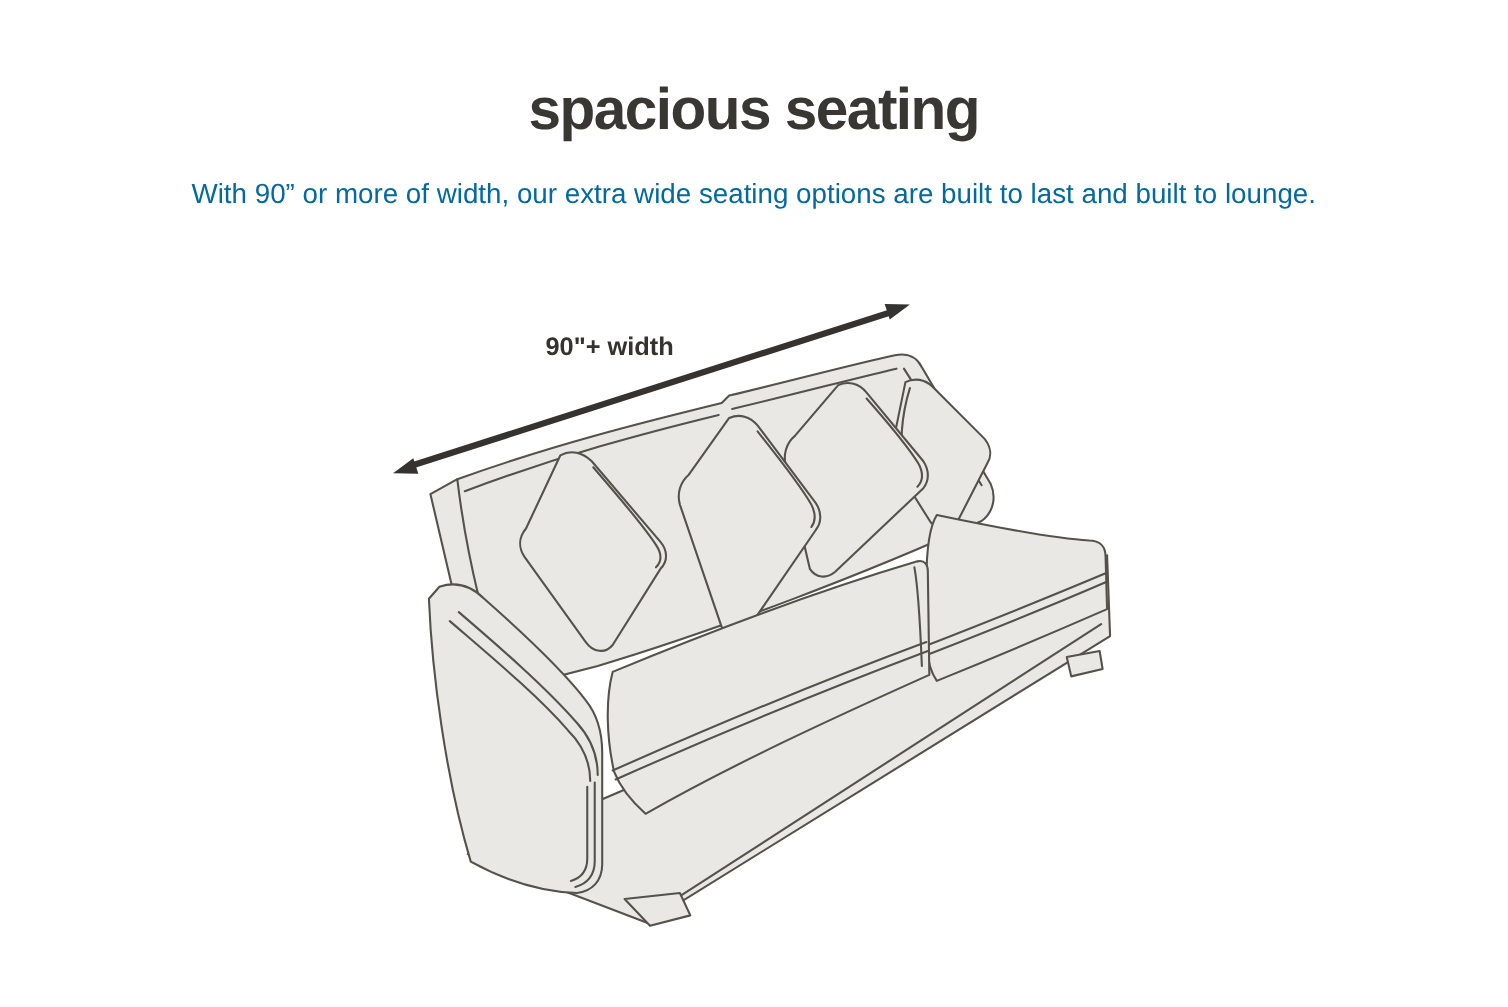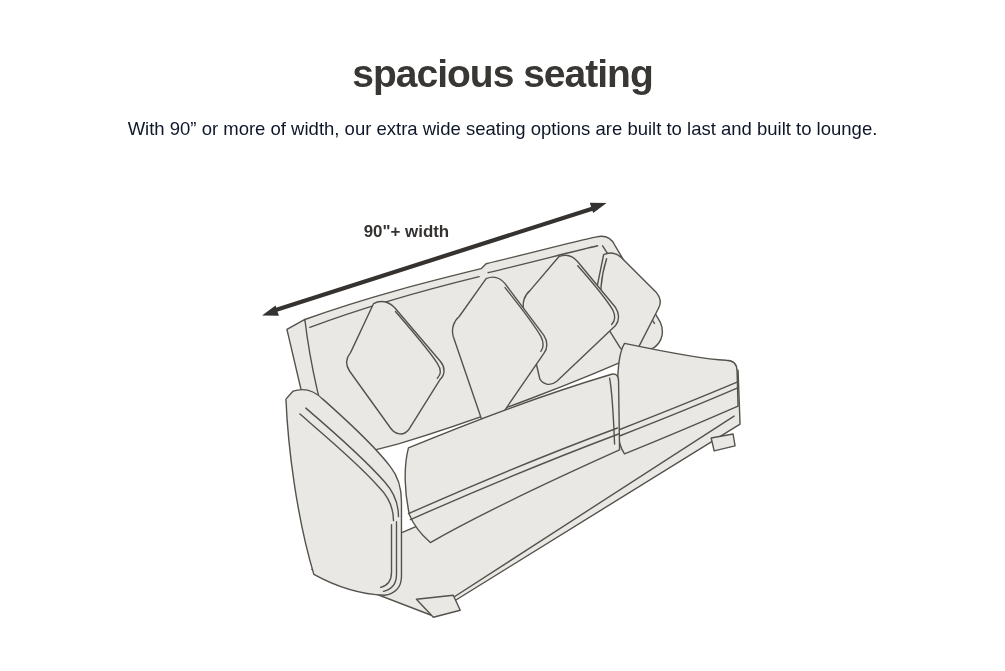--- a/index.html
+++ b/index.html
@@ -31,21 +31,21 @@
   }
   .description{
     position:absolute;
     top:116px;
     left:0;
     width:100%;
     margin:0;
     text-align:center;
     font-size:18.5px;
     line-height:26px;
-    color:#0f172a;
+    color:#0369a1;
   }
   .sofa-svg{
     position:absolute;
     left:248px;
     top:193px;
     width:530px;
     height:478px;
   }
   .sofa-svg text{
     font-family:"Liberation Sans","DejaVu Sans",sans-serif;

